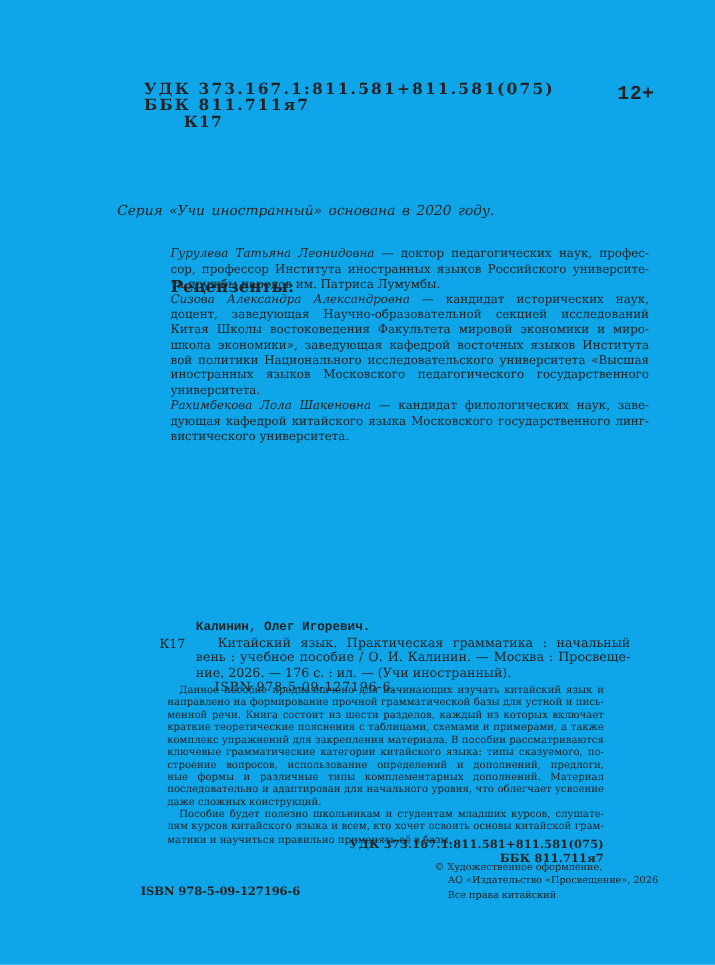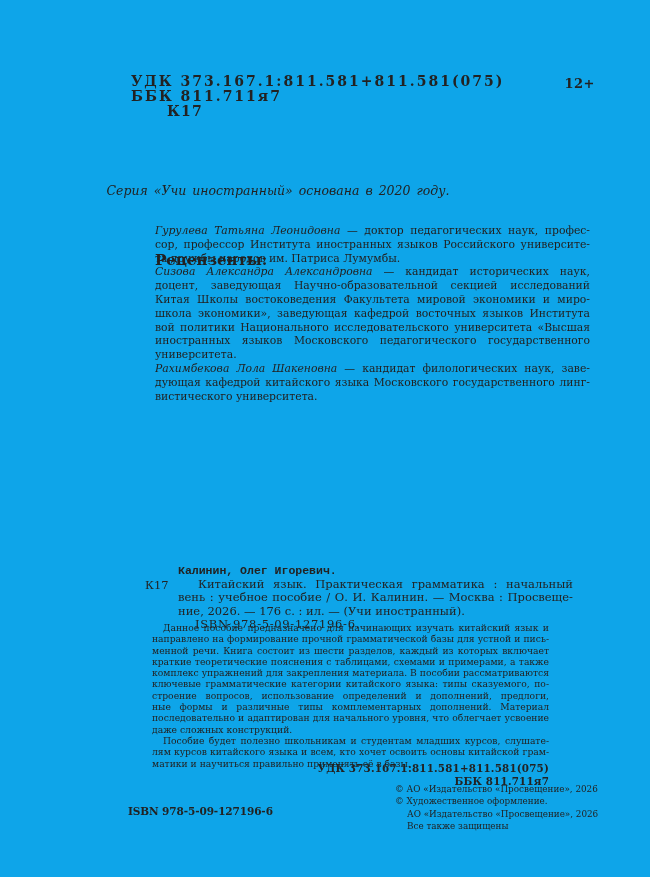--- a/index.html
+++ b/index.html
@@ -5,21 +5,21 @@
   html,body{margin:0;padding:0;}
   body{
     width:650px;height:877px;position:relative;background:#ffffff;
     font-family:"DejaVu Serif", serif;color:#222;
     -webkit-font-smoothing:antialiased;
   }
   .page{position:absolute;inset:0;background:#0ea5e9;}
   
   .header-codes{position:absolute;left:131px;top:74px;font-weight:bold;font-size:14px;line-height:15px;letter-spacing:2px;}
   .header-codes .code-row3{padding-left:36px;letter-spacing:1.2px;}
-  .age-badge{position:absolute;top:76px;right:55px;font-weight:bold;font-size:13px;letter-spacing:0.5px;}
+  .age-badge{position:absolute;top:76px;right:55px;font-weight:bold;font-size:18px;letter-spacing:0.5px;font-family:Liberation Mono, monospace;}
   
   .series{position:absolute;left:0;top:183px;width:556px;text-align:center;font-style:italic;font-size:12.5px;word-spacing:2px;}
   
   .rev-heading{position:absolute;left:155px;top:209px;font-weight:bold;font-size:15px;margin-top:42px;}
   .reviewers{position:absolute;left:155px;top:224px;width:435px;font-size:10.8px;line-height:13.8px;}
   .line{height:13.8px;overflow:hidden;text-align:justify;text-align-last:justify;}
   .line.plain{text-align:center;text-align-last:left;}
   .reviewers i{font-style:italic;}
   
   .catalog{position:absolute;left:178px;top:564px;width:395px;font-size:11.5px;line-height:13.5px;}
@@ -100,19 +100,18 @@
   </div>
 
   <div class="footer-codes">
     <div>УДК 373.167.1:811.581+811.581(075)</div>
     <div>ББК 811.711я7</div>
   </div>
 
   <div class="bottom-isbn">ISBN 978-5-09-127196-6</div>
 
   <div class="copyright">
-    <div class="crow">© АО «Издательство «Просвещение», 2026</div>
     <div class="crow">© Художественное оформление.</div>
     <div class="crow cont">АО «Издательство «Просвещение», 2026</div>
-    <div class="crow cont">Все также защищены</div>
+    <div class="crow cont">Все права китайский</div>
   </div>
 
 </div>
 
 </body></html>

